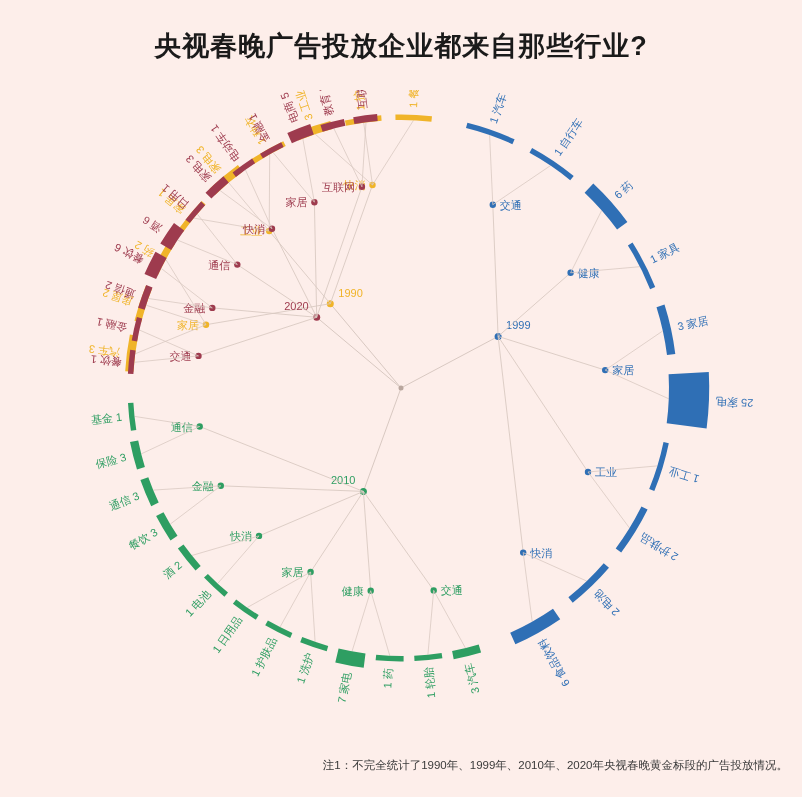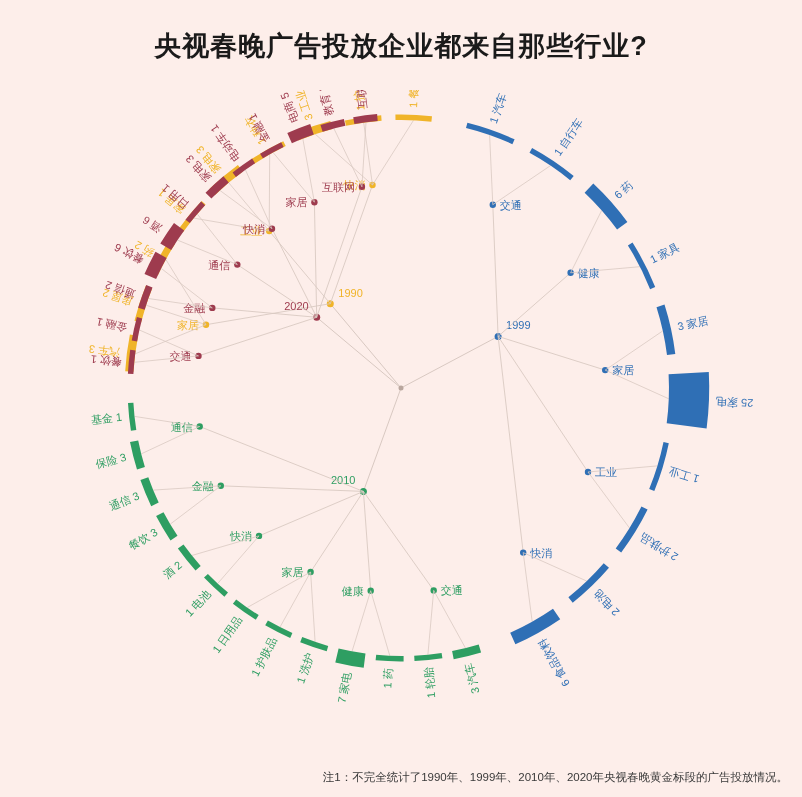--- a/index.html
+++ b/index.html
@@ -29,21 +29,21 @@
     font-size:11px;
     font-family:"Liberation Sans","DejaVu Sans",sans-serif;
   }
   .year-label{
     font-size:11px;
     font-family:"Liberation Sans","DejaVu Sans",sans-serif;
   }
   #footnotes{
     position:absolute;
     right:14px;
-    bottom:8px;
+    bottom:20px;
     text-align:right;
     font-size:11.5px;
     color:#3a3a3a;
     line-height:1.9;
   }
 </style>
 </head>
 <body>
 
 <div id="title">央视春晚广告投放企业都来自那些行业?</div>

